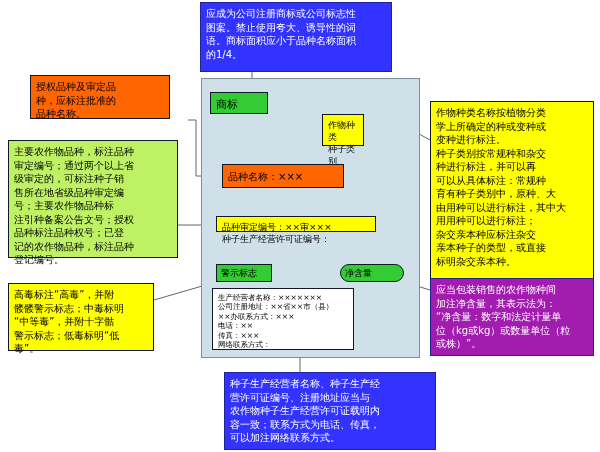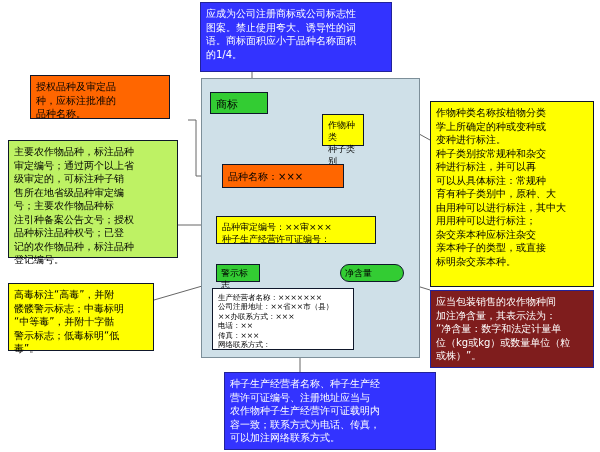--- a/index.html
+++ b/index.html
@@ -87,45 +87,45 @@
 种子类别按常规种和杂交
 种进行标注，并可以再
 可以从具体标注：常规种
 育有种子类别中，原种、大
 由用种可以进行标注，其中大
 用用种可以进行标注；
 杂交亲本种应标注杂交
 亲本种子的类型，或直接
 标明杂交亲本种。</div>
 
-<div class="box" style="left:430px;top:278px;width:164px;height:78px;background:#7f1d1d;color:#ffffff;border-color:#222299;margin-top:12px;">应当包装销售的农作物种间
+<div class="box" style="left:430px;top:278px;width:164px;height:78px;background:#a21caf;color:#ffffff;border-color:#222299;">应当包装销售的农作物种间
 加注净含量，其表示法为：
 “净含量：数字和法定计量单
 位（kg或kg）或数量单位（粒
 或株）”。</div>
 
 <div class="box" style="left:208px;top:372px;width:212px;height:78px;background:#3333ff;color:#ffffff;border-color:#222299;margin-left:16px;">种子生产经营者名称、种子生产经
 营许可证编号、注册地址应当与
 农作物种子生产经营许可证载明内
 容一致；联系方式为电话、传真，
 可以加注网络联系方式。</div>
 
 <div id="panel"></div>
 
 <div class="box" style="left:210px;top:92px;width:58px;height:22px;background:#33cc33;font-size:11px;padding-top:4px;font-family:Liberation Serif, serif;">商标</div>
 
 <div class="box" style="left:322px;top:114px;width:42px;height:32px;background:#ffff00;font-size:9px;">作物种类
 种子类别</div>
 
 <div class="box" style="left:222px;top:164px;width:122px;height:24px;background:#ff6600;font-size:10px;padding-top:5px;">品种名称：×××</div>
 
-<div class="box" style="left:216px;top:216px;width:160px;height:28px;background:#ffff00;font-size:9px;">品种审定编号：××审×××
+<div class="box" style="left:216px;top:216px;width:160px;height:16px;background:#ffff00;font-size:9px;">品种审定编号：××审×××
 种子生产经营许可证编号：</div>
 
-<div class="box" style="left:216px;top:264px;width:44px;height:18px;background:#33cc33;font-size:9px;padding:2px 4px;">警示标志</div>
+<div class="box" style="left:216px;top:264px;width:56px;height:18px;background:#33cc33;font-size:9px;padding:2px 4px;">警示标志</div>
 
 <div class="box" style="left:340px;top:264px;width:64px;height:18px;background:#33cc33;font-size:9px;padding:2px 4px;border-radius:9px;">净含量</div>
 
 <div class="box" style="left:212px;top:288px;width:142px;height:62px;background:#ffffff;font-size:7.5px;line-height:1.25;">生产经营者名称：×××××××
 公司注册地址：××省××市（县）
 ××办联系方式：×××
 电话：××
 传真：×××
 网络联系方式：</div>
 

